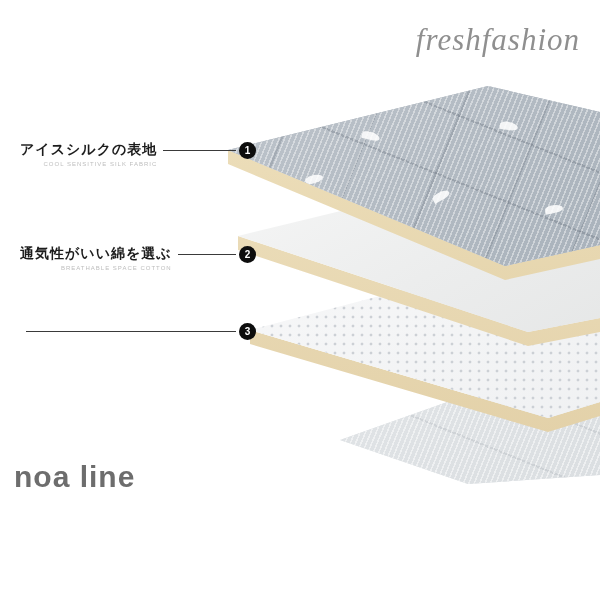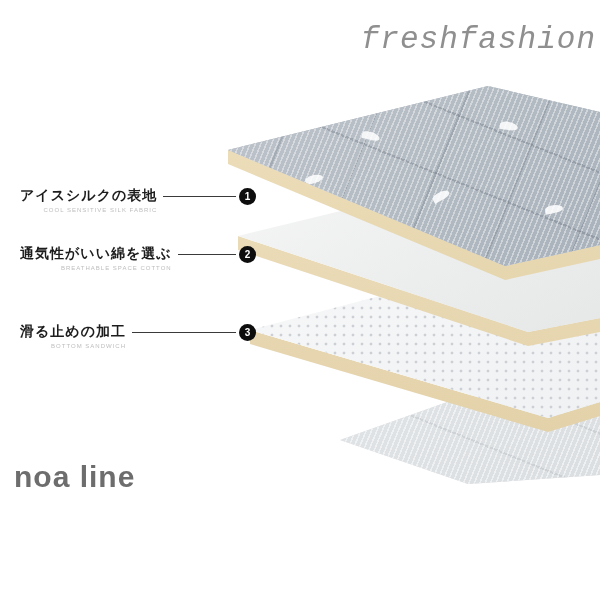--- a/index.html
+++ b/index.html
@@ -70,22 +70,22 @@
     font-size:6px;color:#bdbdbd;letter-spacing:1px;white-space:nowrap;
   }
   .callout-line{flex:1;height:1px;background:#3a3a3a;margin:0 3px 0 6px;}
   .callout-dot{
     flex:none;width:17px;height:17px;border-radius:50%;background:#0d0d0d;
     color:#fff;font-size:10px;font-weight:700;line-height:17px;text-align:center;
   }
 
   
   .brand-logo{
-    position:absolute;top:22px;right:4px;
-    font-family:Liberation Mono, monospace;font-style:italic;
+    position:absolute;top:22px;right:20px;
+    font-family:Liberation Serif, serif;font-style:italic;
     font-size:31px;color:#8f8f8f;letter-spacing:1px;
   }
   .product-line{
     position:absolute;left:14px;top:460px;
     font-size:30px;font-weight:700;color:#6d6d6d;letter-spacing:1px;
   }
 </style>
 </head>
 <body>
 
@@ -102,43 +102,39 @@
   <div class="layer layer1-side"></div>
   <div class="layer layer1-top">
     <span class="leaf" style="left:305px;top:175px;transform:rotate(-18deg);"></span>
     <span class="leaf" style="left:362px;top:132px;transform:rotate(14deg);"></span>
     <span class="leaf" style="left:432px;top:192px;transform:rotate(-30deg);"></span>
     <span class="leaf" style="left:500px;top:122px;transform:rotate(8deg);"></span>
     <span class="leaf" style="left:545px;top:205px;transform:rotate(-12deg);"></span>
     <span class="leaf" style="left:395px;top:238px;transform:rotate(20deg);"></span>
   </div>
 
-  <div class="callout" style="top:141px;margin-top:46px;">
+  <div class="callout" style="top:141px;">
     <div class="callout-text">
       <div class="callout-label">アイスシルクの表地</div>
       <div class="callout-sub">COOL SENSITIVE SILK FABRIC</div>
     </div>
     <div class="callout-line"></div>
     <div class="callout-dot">1</div>
   </div>
 
   <div class="callout" style="top:245px;">
     <div class="callout-text">
       <div class="callout-label">通気性がいい綿を選ぶ</div>
       <div class="callout-sub">BREATHABLE SPACE COTTON</div>
     </div>
     <div class="callout-line"></div>
     <div class="callout-dot">2</div>
   </div>
 
   <div class="callout" style="top:323px;">
-    <div class="callout-text">
-      <div class="callout-label">滑る止めの加工</div>
-      <div class="callout-sub">BOTTOM SANDWICH</div>
-    </div>
     <div class="callout-line"></div>
     <div class="callout-dot">3</div>
   </div>
 
   <div class="brand-logo">freshfashion</div>
   <div class="product-line">noa line</div>
 
 </div>
 
 </body></html>

